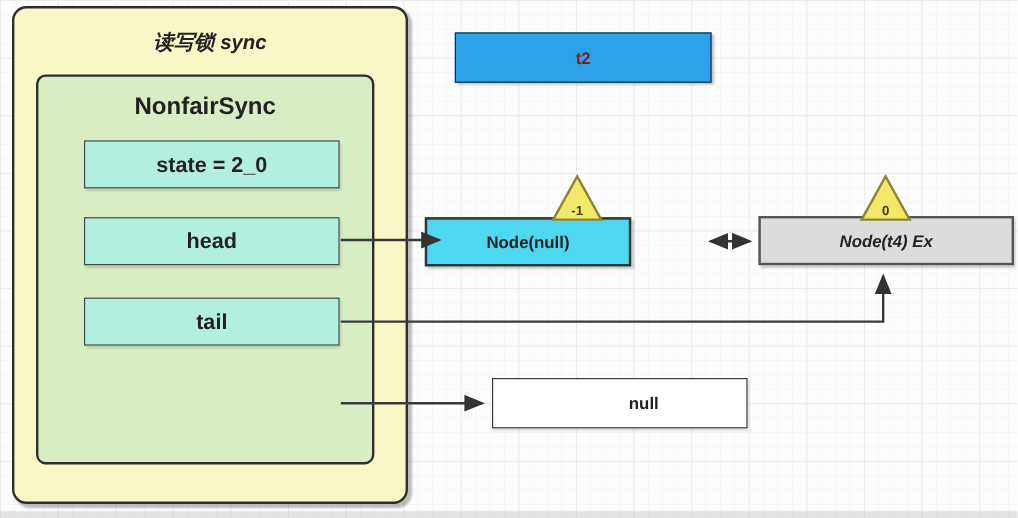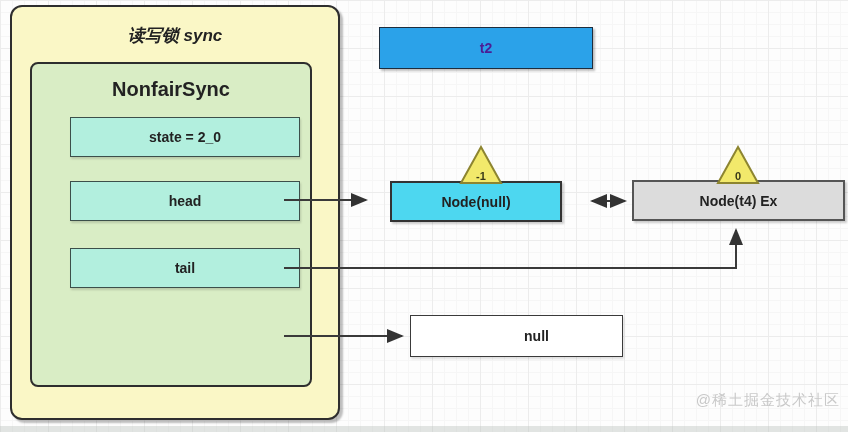--- a/index.html
+++ b/index.html
@@ -30,39 +30,39 @@
   .outer-title{left:10px;top:22px;width:330px;height:26px;font-size:17px;font-style:italic;}
 
   .inner-box{
     left:30px;top:62px;width:282px;height:325px;
     background:var(--inner-fill);
     border:2px solid #2e2e2e;border-radius:8px;
   }
   .inner-title{left:30px;top:78px;width:282px;height:22px;font-size:20px;}
 
   .field{
-    left:70px;width:230px;height:40px;
+    left:70px;width:213px;height:40px;
     background:var(--field-fill);
     border:1.5px solid #3c4f4a;
-    font-size:14px;
+    font-size:18px;
     box-shadow:1px 2px 2px rgba(0,0,0,0.15);
   }
   .thread{
     left:379px;width:214px;height:42px;
     background:var(--thread-fill);
-    border:1.5px solid #1d2d3d;color:#4c1d95;font-size:14px;
+    border:1.5px solid #1d2d3d;color:#7f1d1d;font-size:14px;
     box-shadow:2px 2px 2px rgba(0,0,0,0.25);
   }
   .node{
     height:41px;font-size:14px;
     border:2px solid #333;
     box-shadow:2px 2px 2px rgba(0,0,0,0.2);
   }
-  .node-cyan{left:390px;top:181px;width:172px;background:var(--node-cyan-fill);}
-  .node-gray{left:632px;top:180px;width:213px;background:var(--node-gray-fill);border-color:#555;}
+  .node-cyan{left:354px;top:181px;width:172px;background:var(--node-cyan-fill);}
+  .node-gray{left:632px;top:180px;width:213px;background:var(--node-gray-fill);border-color:#555;font-style:italic;}
   .null-box{
     left:410px;top:315px;width:213px;height:42px;
     background:#ffffff;border:1.5px solid #3a3a3a;font-size:14px;
     box-shadow:1px 2px 2px rgba(0,0,0,0.12);
     padding-left:40px;
   }
   .tri{width:44px;height:40px;z-index:6;}
   .tri svg{display:block;}
   .tri-badge{
     position:absolute;left:0;bottom:3px;width:100%;
@@ -127,16 +127,15 @@
 
     <line x1="284" y1="200" x2="366" y2="200" stroke="#3a3a3a" stroke-width="2" marker-end="url(#ah)"></line>
 
     <line x1="592" y1="201" x2="625" y2="201" stroke="#3a3a3a" stroke-width="2" marker-start="url(#ah)" marker-end="url(#ah)"></line>
 
     <polyline points="284,268 736,268 736,230" fill="none" stroke="#3a3a3a" stroke-width="2" marker-end="url(#ah)"></polyline>
 
     <line x1="284" y1="336" x2="402" y2="336" stroke="#3a3a3a" stroke-width="2" marker-end="url(#ah)"></line>
   </svg>
 
-  <div class="abs watermark">@稀土掘金技术社区</div>
 
   <div class="abs bottom-strip"></div>
 </div>
 
 </body></html>

